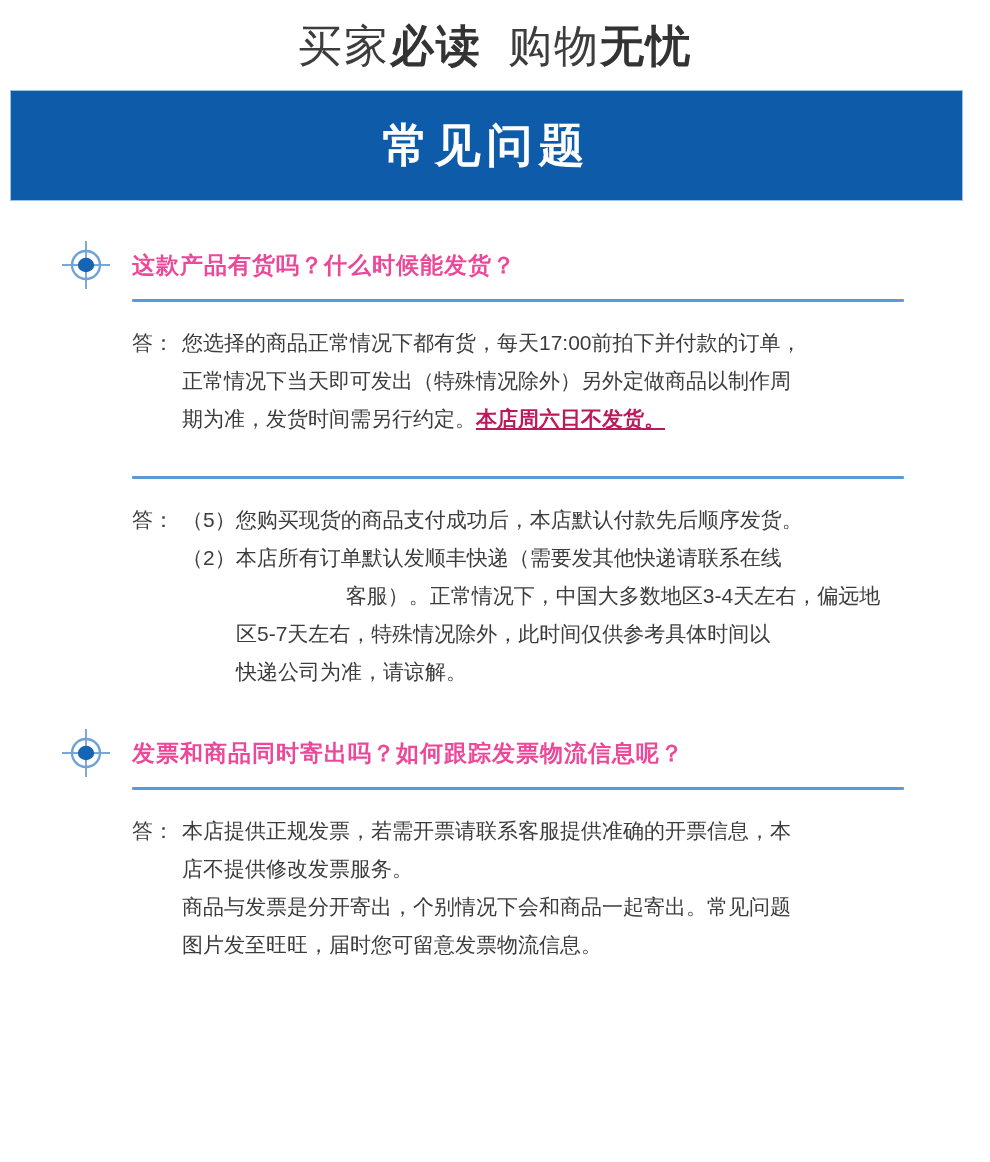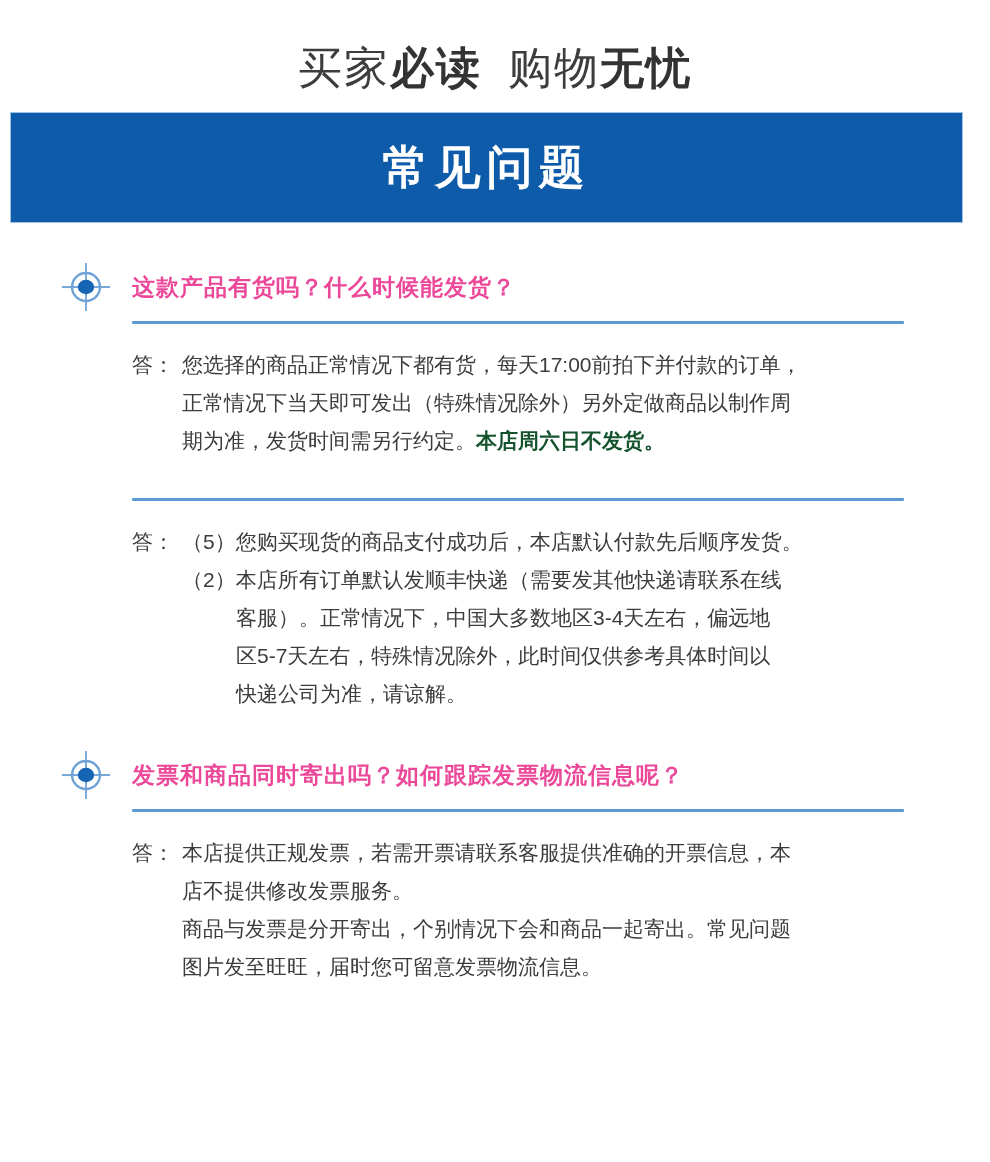--- a/index.html
+++ b/index.html
@@ -5,21 +5,21 @@
   * { margin: 0; padding: 0; box-sizing: border-box; }
   html, body { width: 990px; background: #ffffff; }
   body {
     height: 1162px;
     overflow: hidden;
     font-family: "Liberation Sans", "DejaVu Sans", sans-serif;
     color: #3f3f3f;
   }
 
   
-  .header { padding-top: 40px; text-align: center; }
+  .header { padding-top: 18px; text-align: center; }
   .page-title {
     font-size: 44px;
     line-height: 56px;
     color: #3d3d3d;
     letter-spacing: 2px;
     white-space: nowrap;
   }
   .t-light { font-weight: 400; }
   .t-bold  { font-weight: 700; color: #333333; }
   .t-gap   { margin-left: 26px; }
@@ -75,21 +75,21 @@
   .answer {
     display: flex;
     margin: 22px 0 0 72px;
     font-size: 21px;
     line-height: 38px;
     color: #3c3c3c;
   }
   .ans-label { flex: 0 0 50px; white-space: nowrap; }
   .ans-lines { flex: 1; }
   .ans-line { white-space: nowrap; }
-  .ans-bold { font-weight: 700; color: #14532d; }
+  .ans-bold { font-weight: 700; color: #be185d; text-decoration: underline; }
 </style>
 </head>
 <body>
 
 <div class="header">
   <div class="page-title">
     <span class="t-light">买家</span><span class="t-bold">必读</span><span class="t-light t-gap">购物</span><span class="t-bold">无忧</span>
   </div>
 </div>
 
@@ -118,21 +118,21 @@
   </div>
 </div>
 
 <div class="faq-item second">
   <div class="q-underline"></div>
   <div class="answer">
     <div class="ans-label">答：</div>
     <div class="ans-lines">
         <div class="ans-line"><span>（5）您购买现货的商品支付成功后，本店默认付款先后顺序发货。</span></div>
         <div class="ans-line"><span>（2）本店所有订单默认发顺丰快递（需要发其他快递请联系在线</span></div>
-        <div class="ans-line" style="padding-left: 54px;"><span>客服）。正常情况下，中国大多数地区3-4天左右，偏远地</span></div>
+        <div class="ans-line" style="padding-left: 54px; text-align: center;"><span>客服）。正常情况下，中国大多数地区3-4天左右，偏远地</span></div>
         <div class="ans-line" style="padding-left: 54px;"><span>区5-7天左右，特殊情况除外，此时间仅供参考具体时间以</span></div>
         <div class="ans-line" style="padding-left: 54px;"><span>快递公司为准，请谅解。</span></div>
       </div>
   </div>
 </div>
 
 <div class="faq-item third">
   <div class="q-row">
     <svg class="q-icon" viewBox="0 0 54 54">
       <line x1="27" y1="2" x2="27" y2="52" stroke="#7aa7d9" stroke-width="2"></line>

